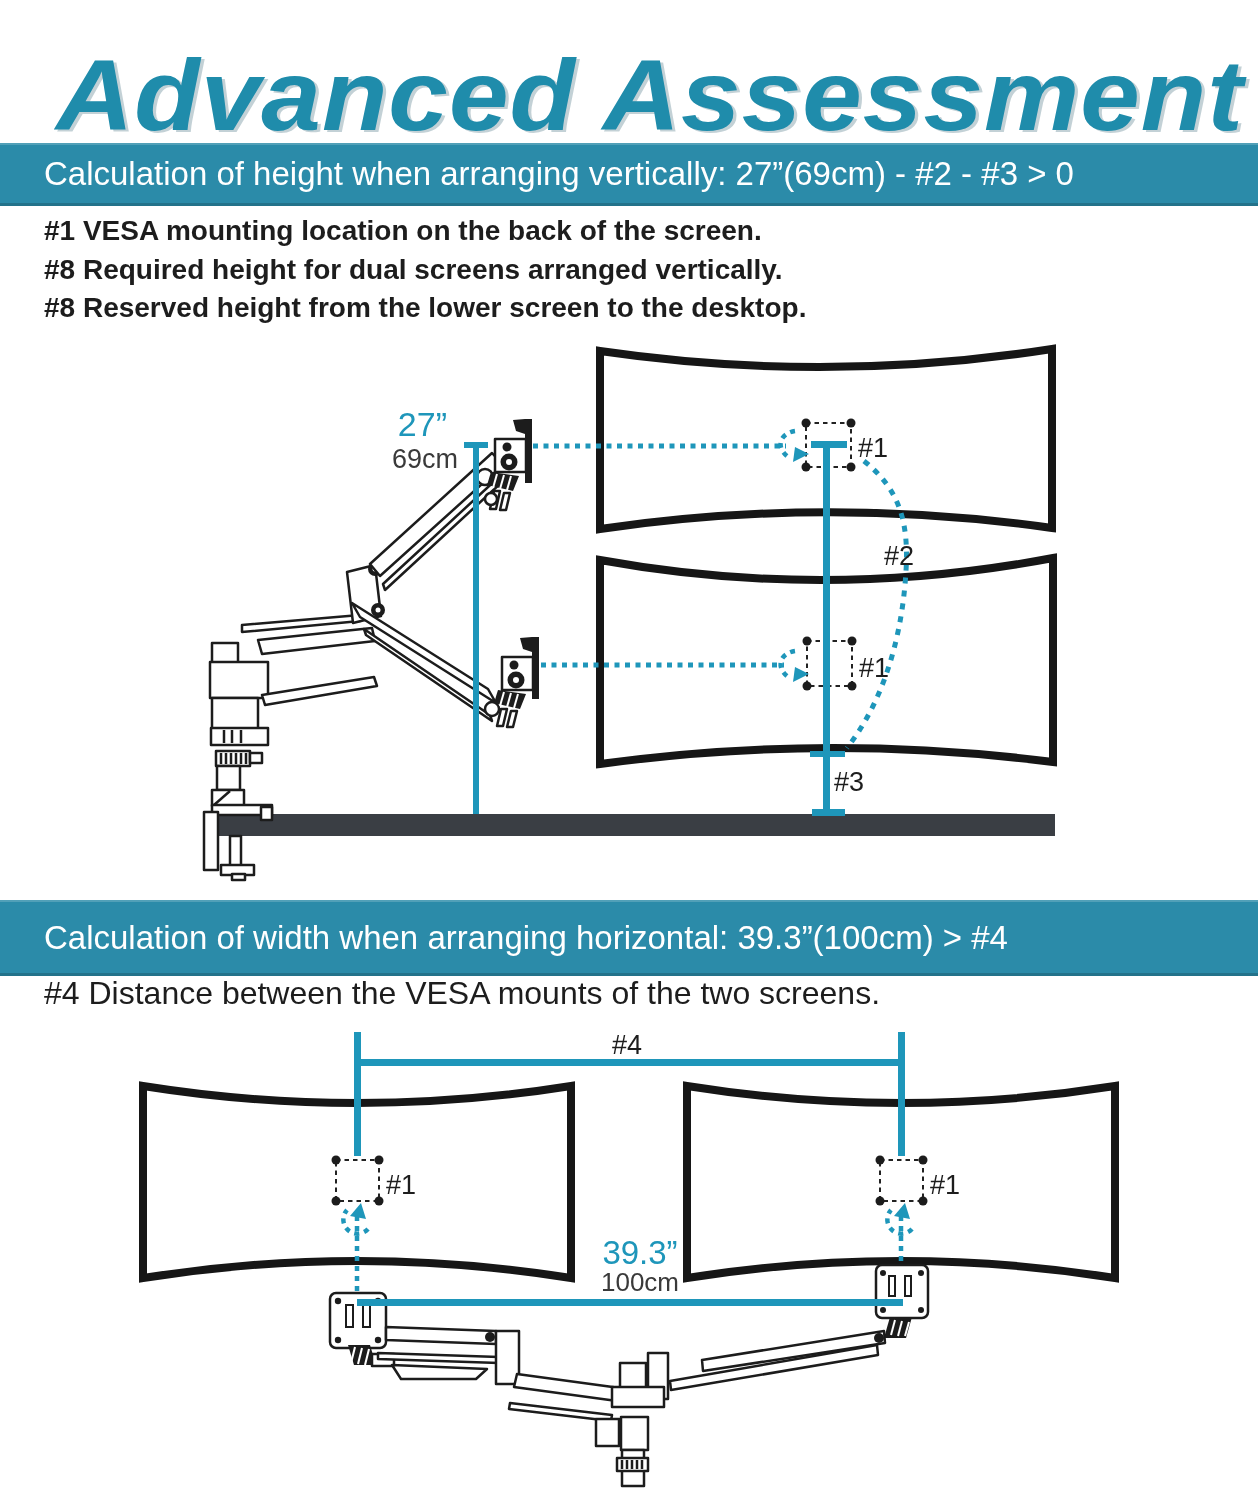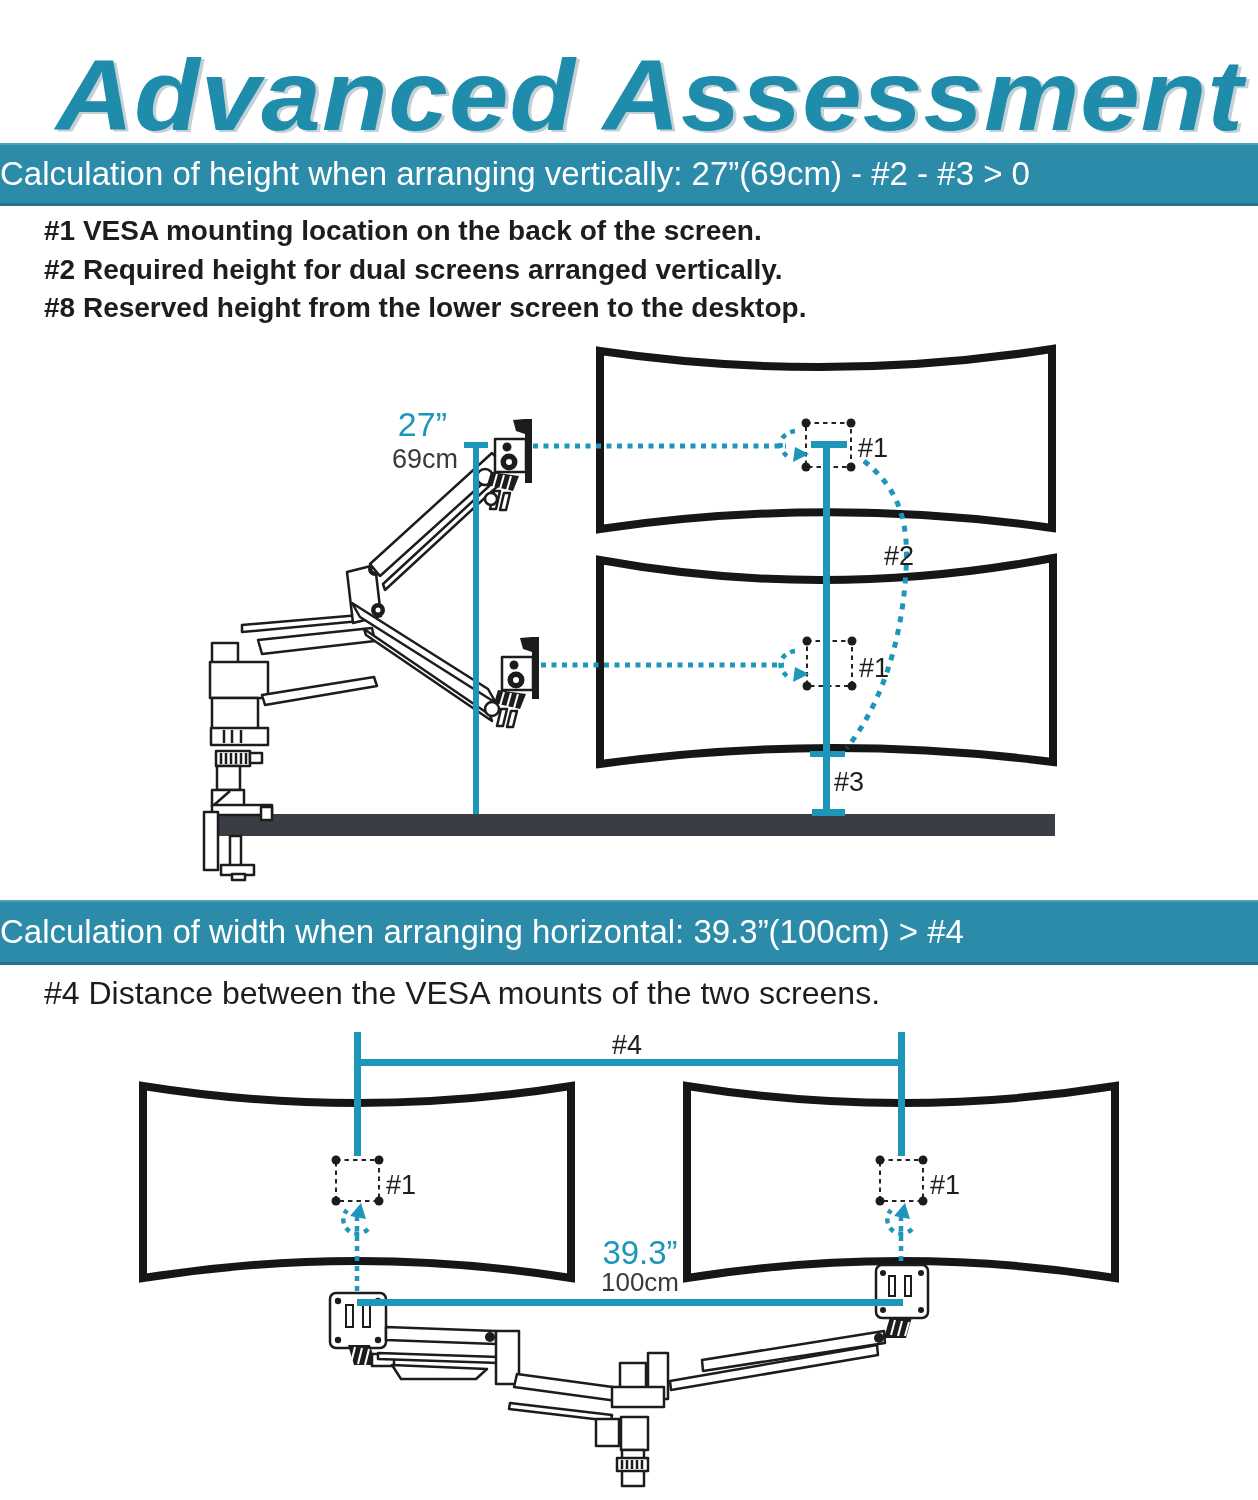--- a/index.html
+++ b/index.html
@@ -4,24 +4,24 @@
 <style>
   html,body{margin:0;padding:0;background:#fff;}
   .page{position:relative;width:1258px;height:1500px;background:#ffffff;overflow:hidden;
         font-family:"Liberation Sans",sans-serif;margin-top:48px;}
   .title{position:absolute;top:-10px;left:56px;font-size:100px;font-weight:bold;font-style:italic;
          letter-spacing:1px;color:var(--title-teal,#1f8cab);white-space:nowrap;
          transform:scaleX(1.07);transform-origin:left;
          text-shadow:3px 2px 0 rgba(16,70,92,.25);}
   .banner{position:absolute;left:0;width:1258px;box-sizing:border-box;
           background:var(--banner-teal,#2b8ba9);color:#fff;display:flex;align-items:center;
-          font-size:33px;
+          font-size:33px;padding-left:44px;
           border-top:2px solid rgba(255,255,255,.18);border-bottom:3px solid rgba(0,0,0,.18);}
   .banner.b1{top:95px;height:63px;}
-  .banner.b2{top:852px;height:65px;}
+  .banner.b2{top:852px;height:76px;}
   .banner.b3{top:1437px;height:63px;justify-content:center;padding-left:0;}
   .notes{position:absolute;left:44px;top:164px;font-size:28px;line-height:38.5px;color:#1d1d1d;font-weight:bold;}
   .note4{position:absolute;left:44px;top:927px;font-size:32px;color:#1d1d1d;}
   .diag{position:absolute;left:0;}
   .d1{top:280px;}
   .d2{top:960px;}
   
   .ln{stroke:var(--ink,#1c1c1c);stroke-width:2.5;fill:#fff;stroke-linejoin:round;}
   .thin{stroke:var(--ink,#1c1c1c);stroke-width:2;fill:#fff;}
   .dk{fill:var(--ink,#1c1c1c);stroke:none;}
@@ -48,21 +48,21 @@
 <div class="page">
 
   <div class="title">Advanced Assessment</div>
 
   <div class="banner b1">
     <span>Calculation of height when arranging vertically: 27”(69cm) - #2 - #3 &gt; 0</span>
   </div>
 
   <div class="notes">
     <div>#1 VESA mounting location on the back of the screen.</div>
-    <div>#2 Required height for dual screens arranged vertically.</div>
+    <div>#8 Required height for dual screens arranged vertically.</div>
     <div>#8 Reserved height from the lower screen to the desktop.</div>
   </div>
 
   <svg class="diag d1" width="1258" height="560" viewBox="0 280 1258 560">
 
     <rect class="desk" x="216" y="766" width="839" height="22"></rect>
 
     <g>
 
       <rect class="ln" x="212" y="595" width="26" height="20"></rect>

